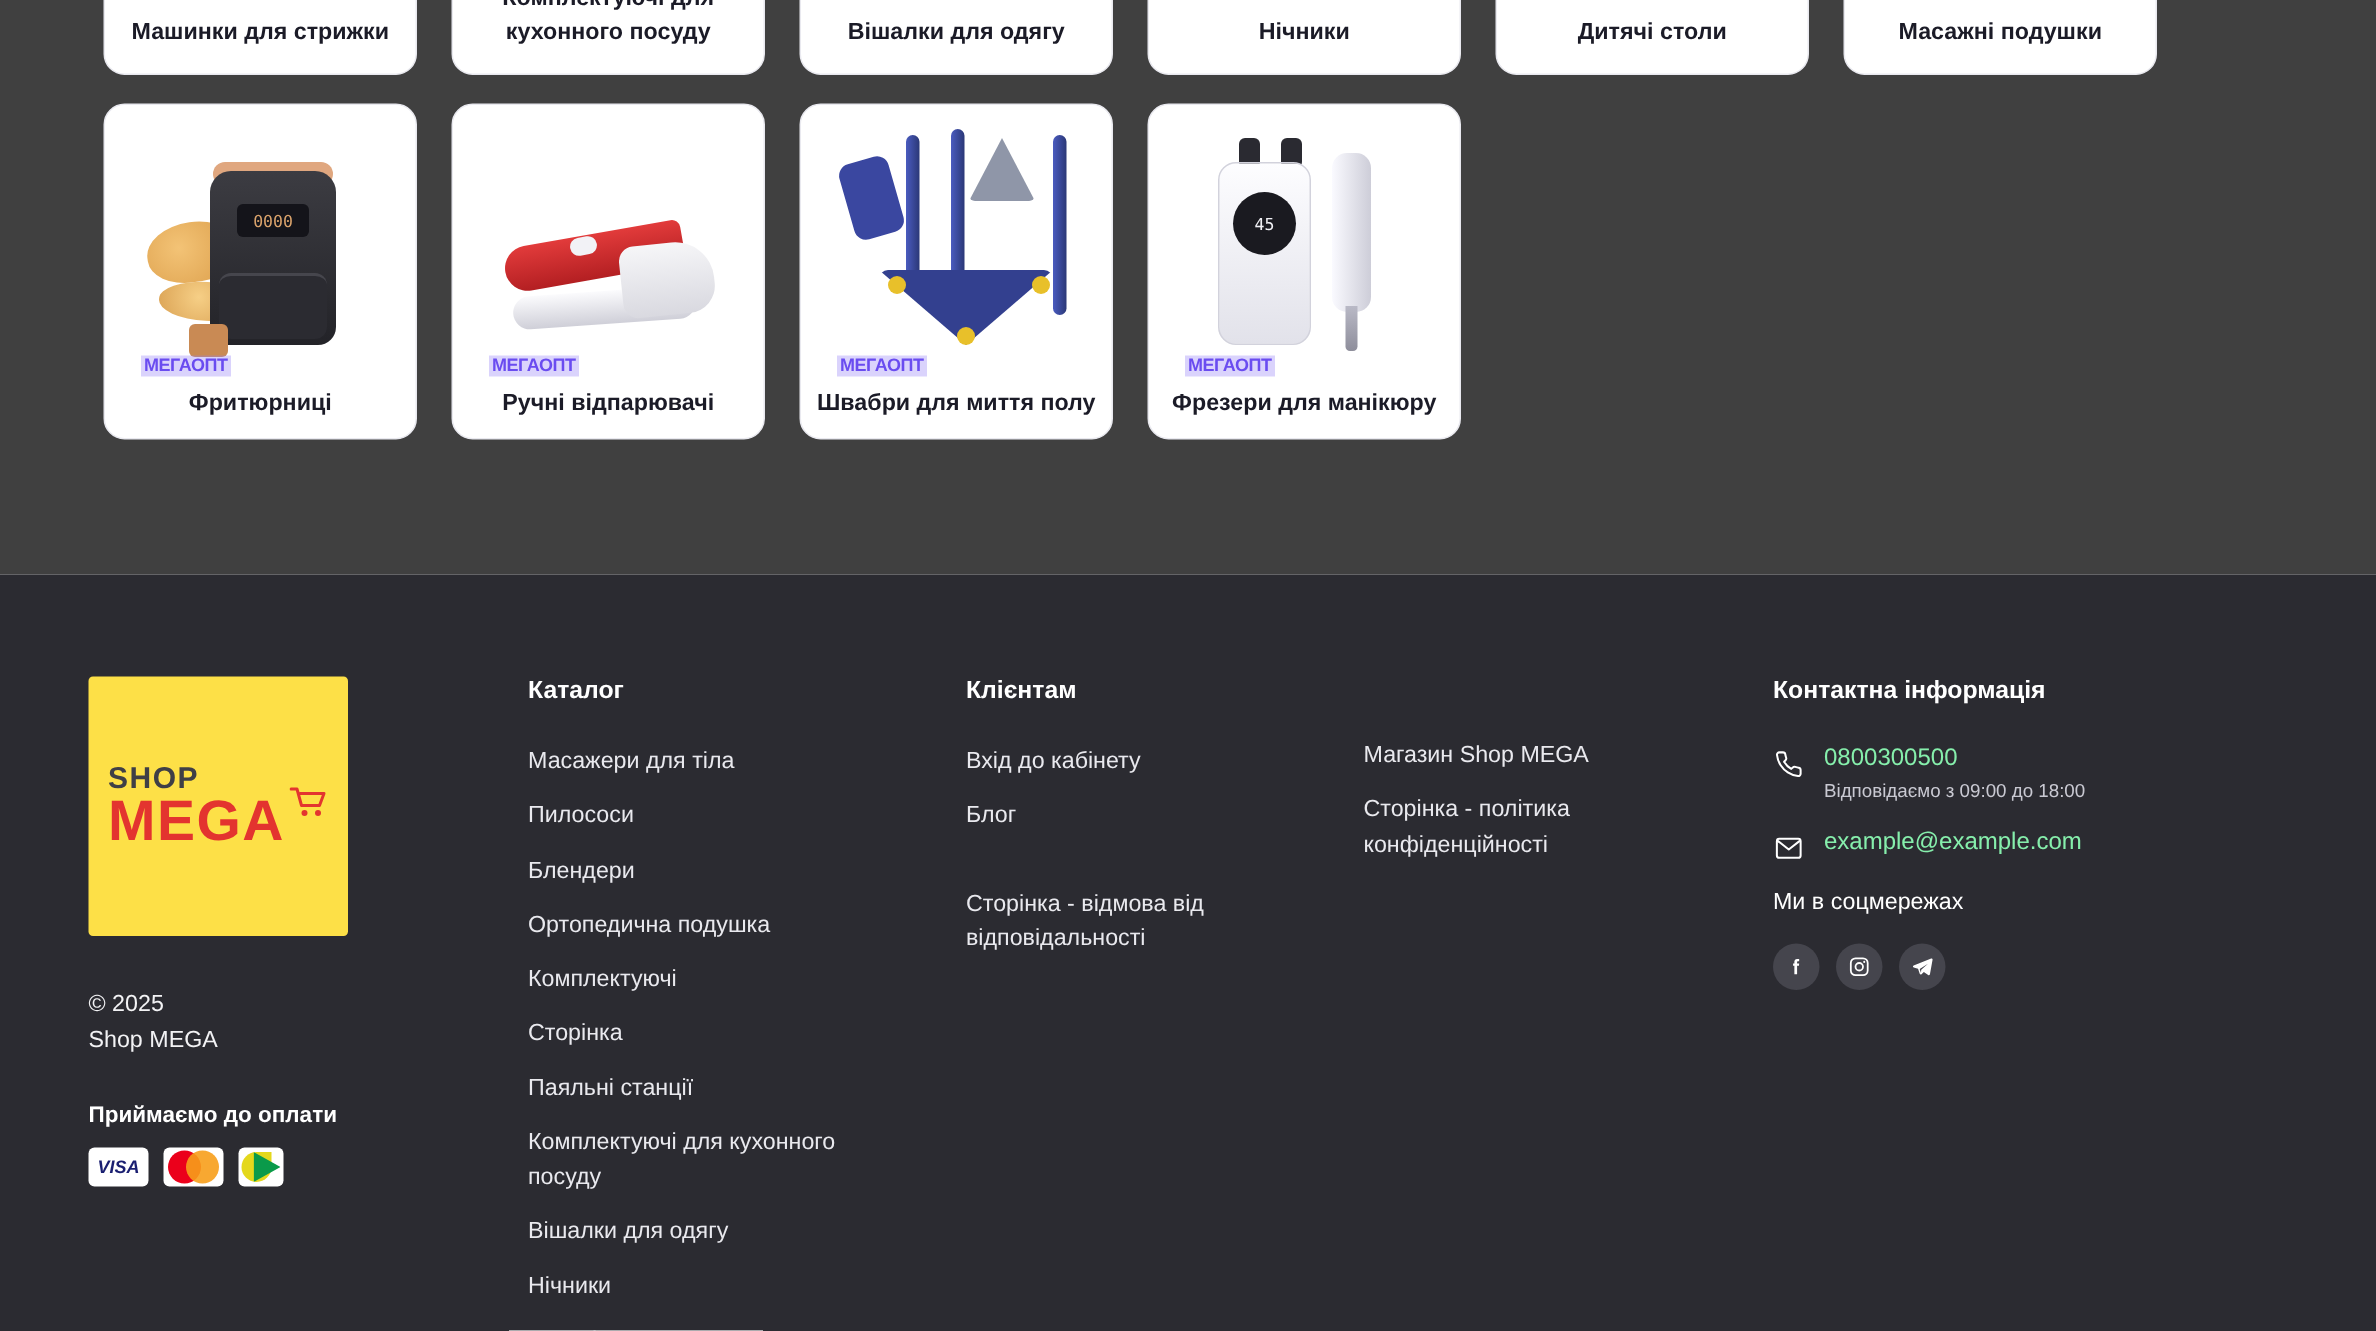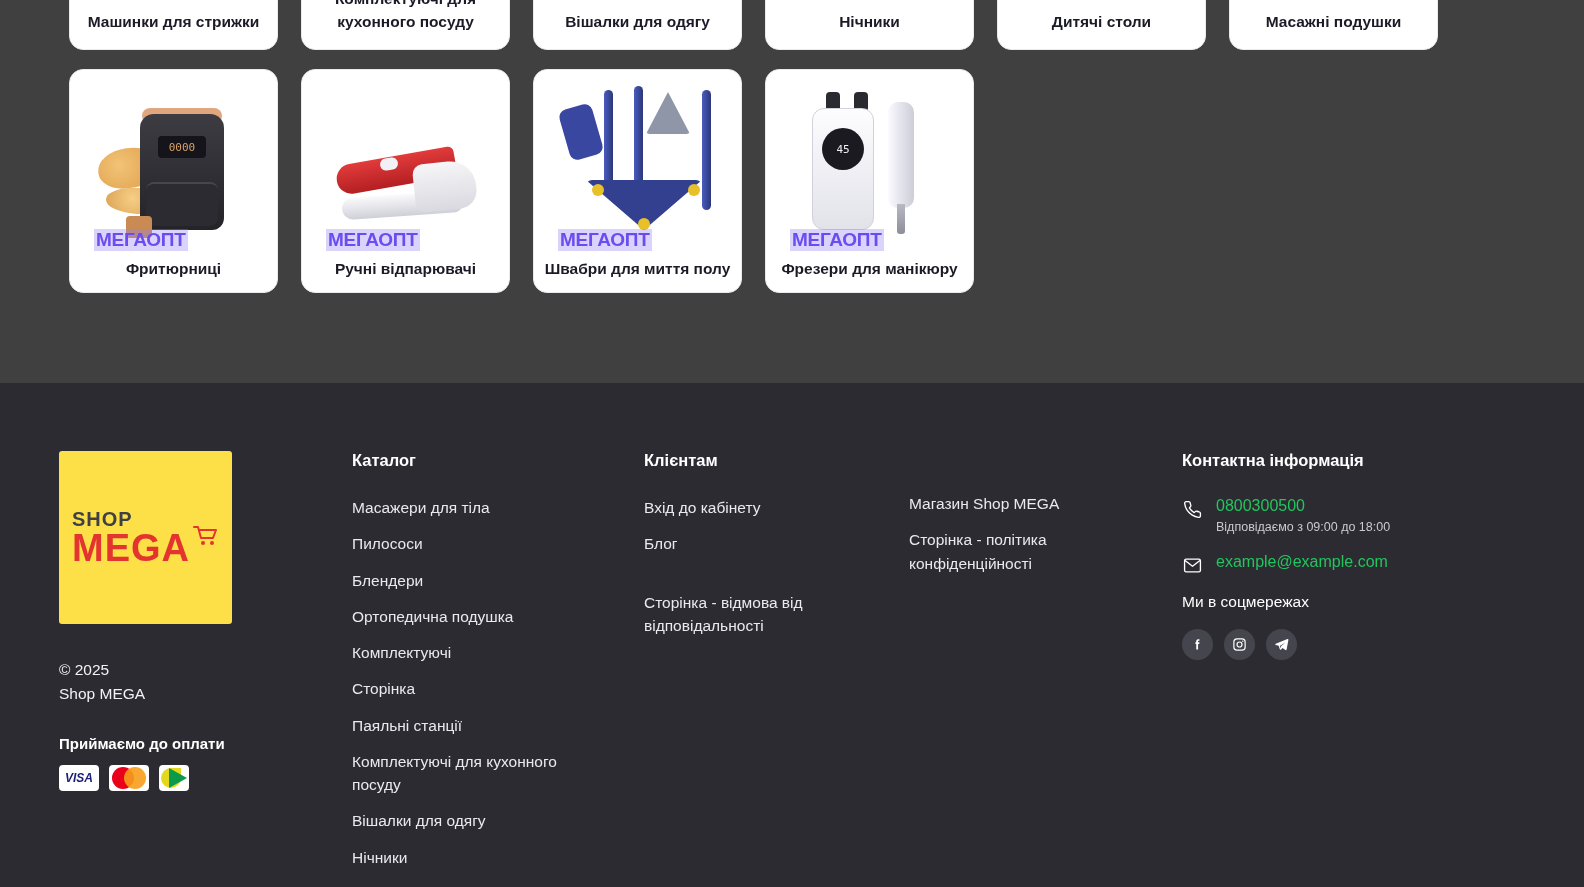--- a/index.html
+++ b/index.html
@@ -61,21 +61,21 @@
     line-height: 1.5;
     margin-top: 4px;
     max-width: 190px;
   }
   .row-top .cat-title { margin-bottom: 4px; }
 
   .wmark {
     position: absolute;
     left: 8px;
     bottom: 2px;
-    font-size: 19px;
+    font-size: 12px;
     font-weight: bold;
     letter-spacing: -0.3px;
     color: #6a4cf0;
     background: rgba(150,130,245,0.35);
     padding: 0 2px;
     line-height: 1.15;
   }
 
   
   .ill { position: relative; width: 100%; height: 100%; }
@@ -292,21 +292,21 @@
 
   .contact-row {
     display: flex; align-items: flex-start; gap: 14px;
     margin-bottom: 18px;
   }
   .contact-ico {
     width: 20px; height: 20px; flex: 0 0 20px;
     margin-top: 3px;
     display: flex; align-items: center; justify-content: center;
   }
-  .contact-main { font-size: 16px; color: #22c55e; line-height: 1.2; }
+  .contact-main { font-size: 16px; color: #86efac; line-height: 1.2; }
   .contact-sub { font-size: 12.5px; color: #c9c9d2; margin-top: 5px; }
   .social-title {
     margin-top: 16px; font-size: 15.5px; color: #ffffff; font-weight: normal;
   }
   .socials { display: flex; gap: 11px; margin-top: 18px; }
   .soc {
     width: 31px; height: 31px; border-radius: 50%;
     background: #45454d;
     display: flex; align-items: center; justify-content: center;
     cursor: pointer;

